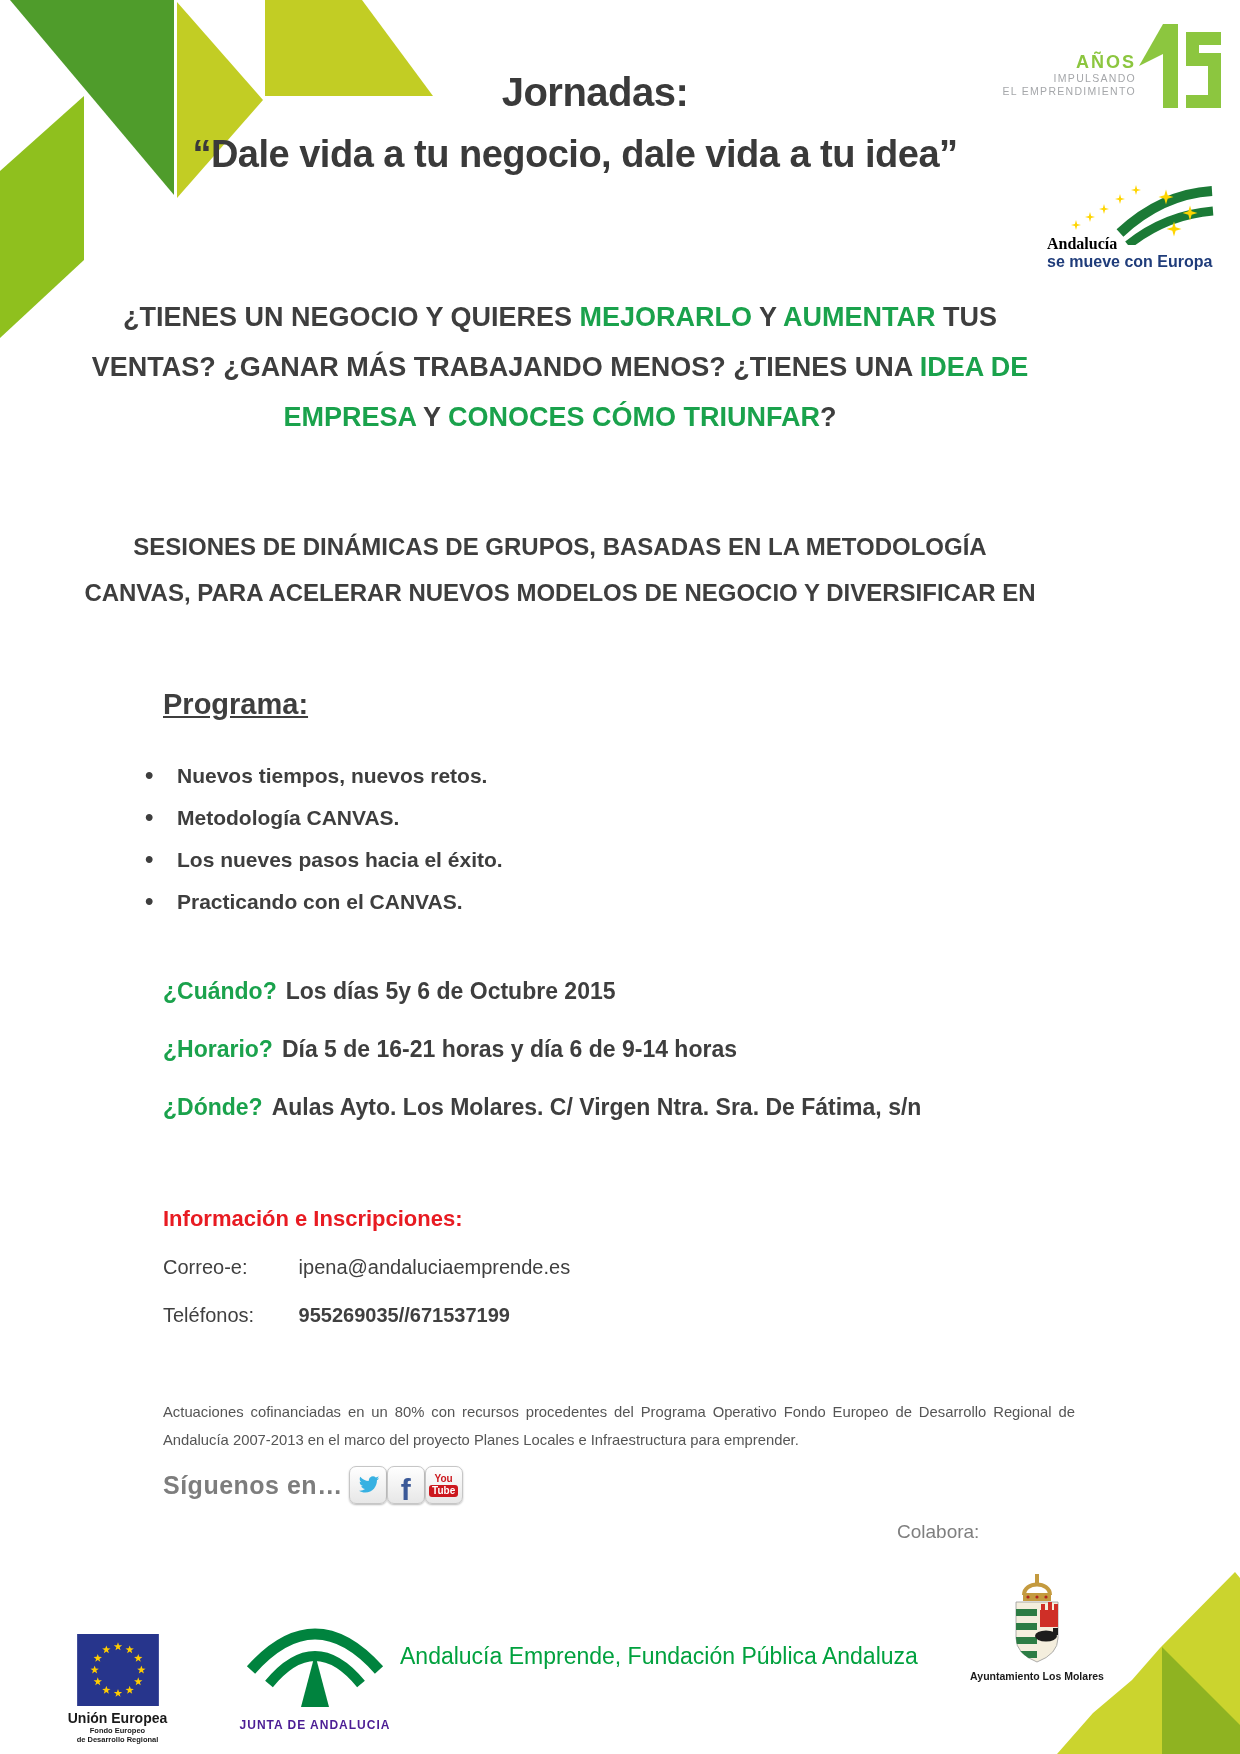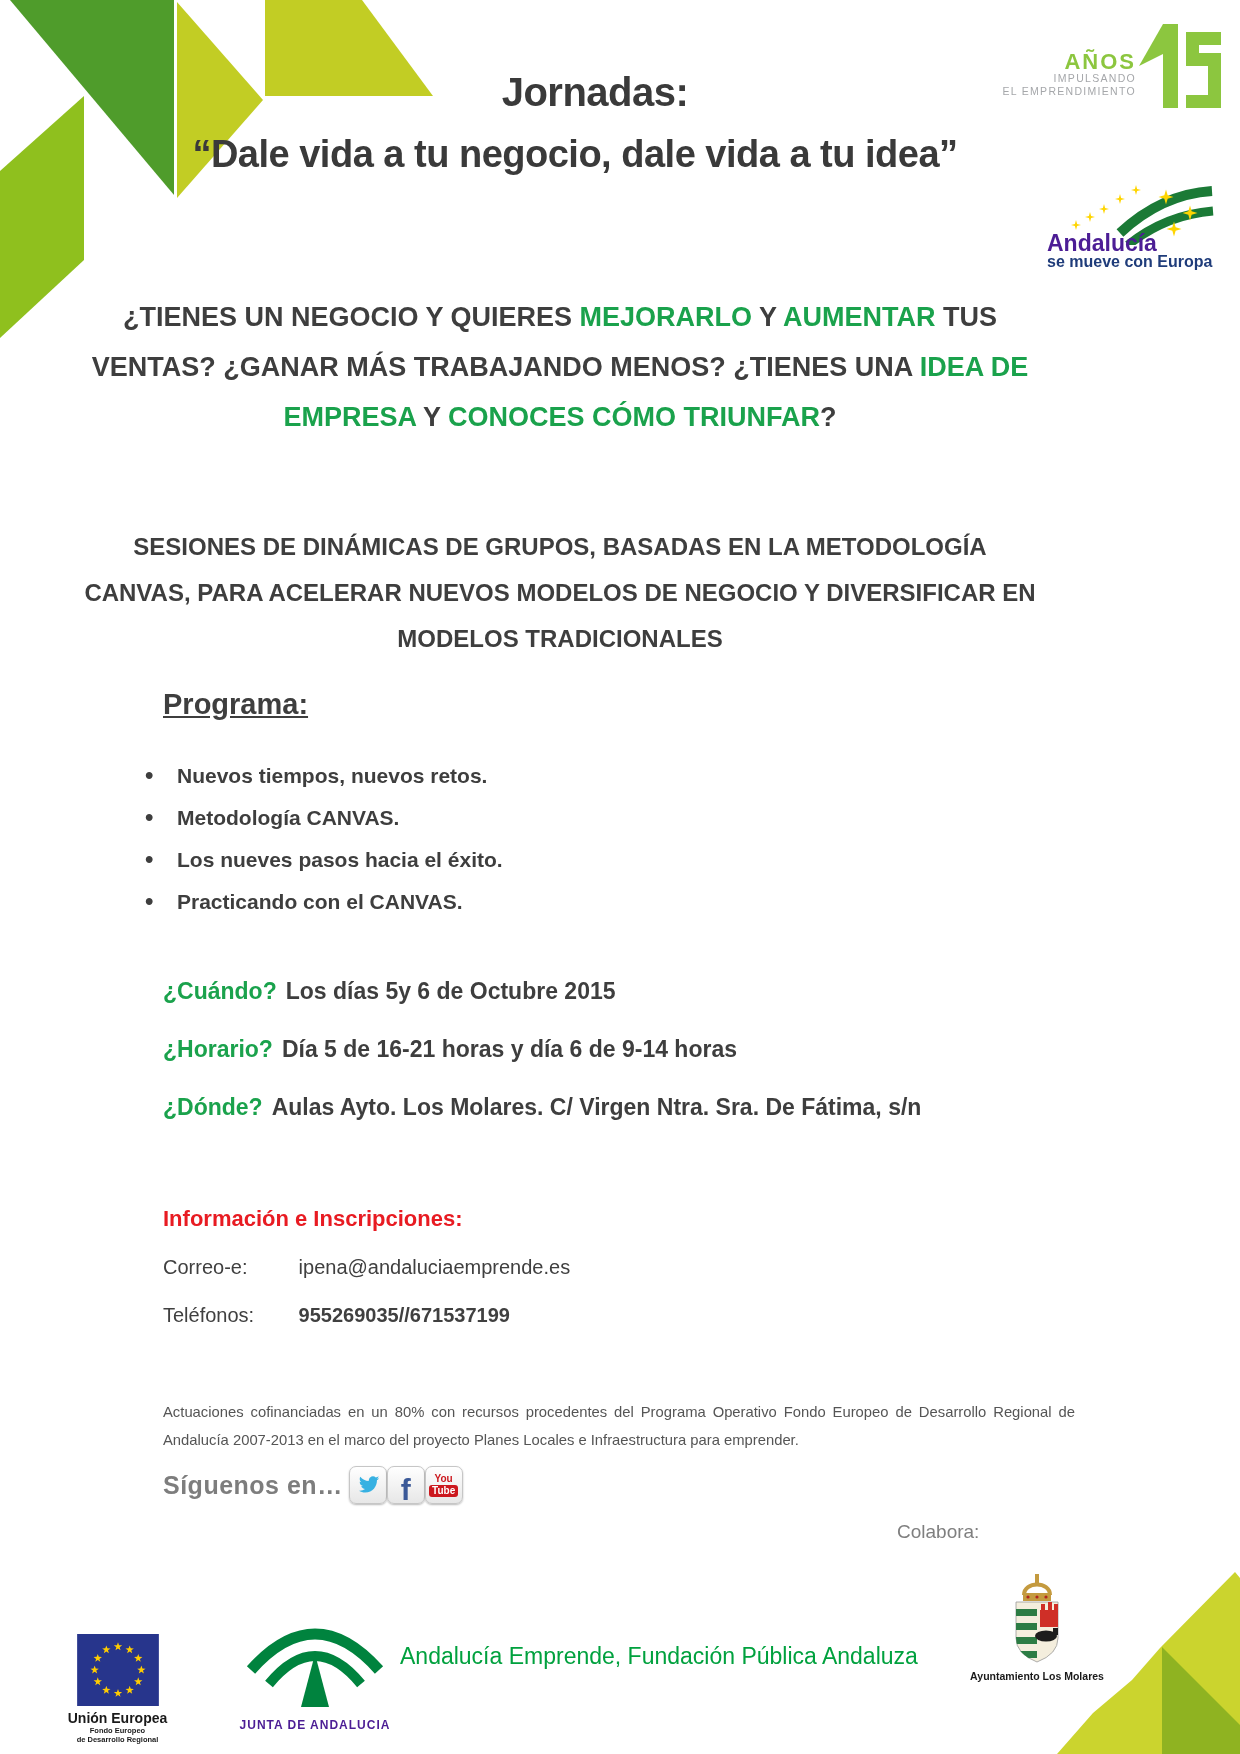--- a/index.html
+++ b/index.html
@@ -7,24 +7,24 @@
     position:relative;width:1240px;height:1754px;background:#fff;overflow:hidden;
     font-family:"Liberation Sans","DejaVu Sans",sans-serif;color:#3e3e3e;
   }
   .abs{position:absolute;}
   .green{color:#1aa24c;}
 
   .title{font-size:40px;font-weight:bold;color:#3a3a3a;letter-spacing:-0.5px;}
   .subtitle{font-size:38px;font-weight:bold;color:#3a3a3a;letter-spacing:-0.5px;}
 
   .logo15-text{text-align:right;line-height:13px;}
-  .logo15-anios{font-size:22px;font-weight:bold;color:#8cc63f;letter-spacing:2px;line-height:20px;}
+  .logo15-anios{font-size:18px;font-weight:bold;color:#8cc63f;letter-spacing:2px;line-height:20px;}
   .logo15-gray{font-size:10.5px;color:#a5a7aa;letter-spacing:1.3px;}
 
-  .europa-navy1{font-size:23px;font-weight:bold;color:#4c1d95;line-height:19px;}
+  .europa-navy1{font-size:16px;font-weight:bold;color:#000000;line-height:19px;font-family:Liberation Serif, serif;}
   .europa-navy2{font-size:16px;font-weight:bold;color:#1f3c7a;line-height:18px;}
 
   .intro-line{font-size:27px;font-weight:bold;line-height:50px;text-align:center;color:#3e3e3e;}
   .sessions-line{font-size:24px;font-weight:bold;line-height:46px;text-align:center;color:#3e3e3e;}
 
   .program-heading{font-size:29px;font-weight:bold;text-decoration:underline;color:#3e3e3e;}
   ul.program-list{list-style:none;margin:13px;padding:0;}
   ul.program-list li{
     position:relative;padding-left:34px;font-size:21px;font-weight:bold;color:#3e3e3e;
     line-height:26px;margin-bottom:16px;
@@ -121,21 +121,20 @@
 
   <div class="abs" style="left:70px;top:292px;width:980px;">
     <div class="intro-line"><span>¿TIENES UN NEGOCIO Y QUIERES </span><span class="green">MEJORARLO</span><span> Y </span><span class="green">AUMENTAR</span><span> TUS</span></div>
     <div class="intro-line"><span>VENTAS? ¿GANAR MÁS TRABAJANDO MENOS? ¿TIENES UNA </span><span class="green">IDEA DE</span></div>
     <div class="intro-line"><span class="green">EMPRESA</span><span> Y </span><span class="green">CONOCES CÓMO TRIUNFAR</span><span>?</span></div>
   </div>
 
   <div class="abs" style="left:70px;top:524px;width:980px;">
     <div class="sessions-line">SESIONES DE DINÁMICAS DE GRUPOS, BASADAS EN LA METODOLOGÍA</div>
     <div class="sessions-line">CANVAS, PARA ACELERAR NUEVOS MODELOS DE NEGOCIO Y DIVERSIFICAR EN</div>
-    <div class="sessions-line">MODELOS TRADICIONALES</div>
   </div>
 
   <div class="abs program-heading" style="left:163px;top:688px;">Programa:</div>
   <ul class="abs program-list" style="left:130px;top:750px;">
     <li>Nuevos tiempos, nuevos retos.</li>
     <li>Metodología CANVAS.</li>
     <li>Los nueves pasos hacia el éxito.</li>
     <li>Practicando con el CANVAS.</li>
   </ul>
 

